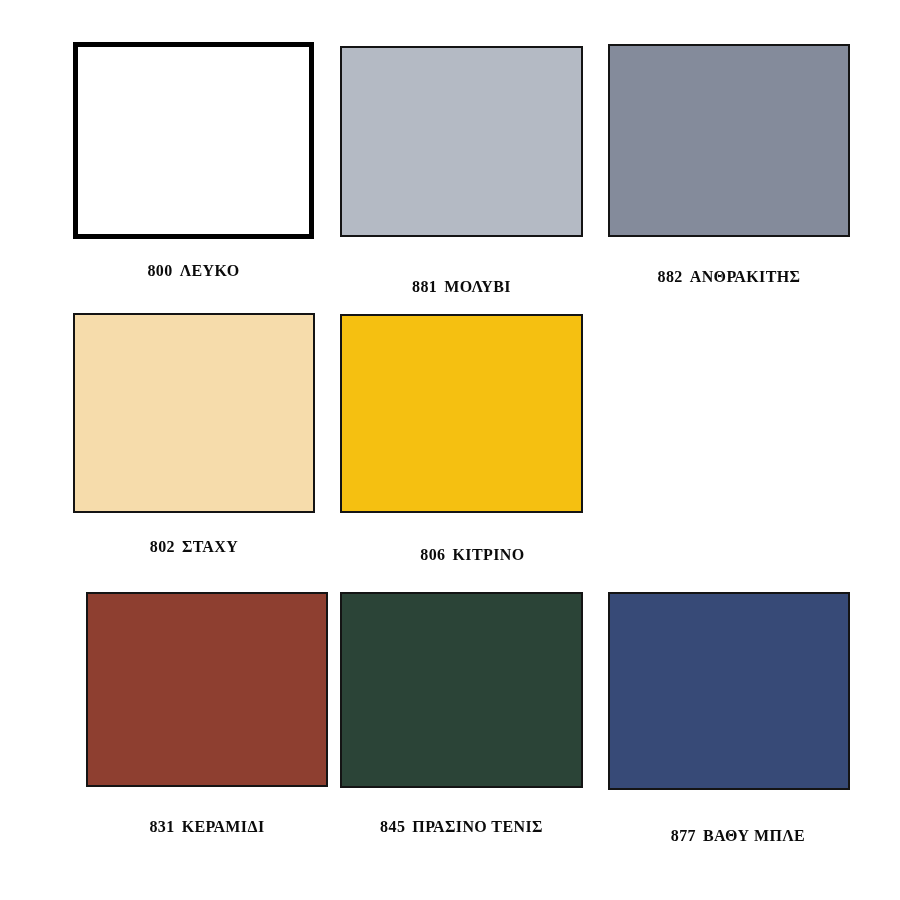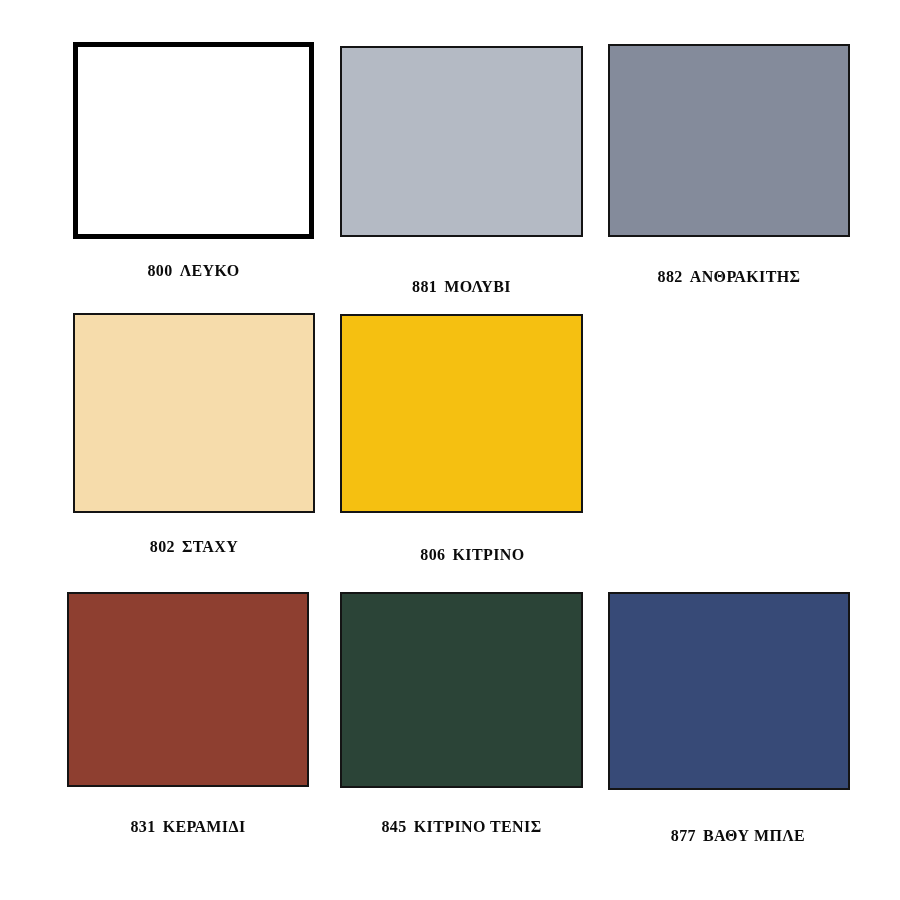--- a/index.html
+++ b/index.html
@@ -71,25 +71,25 @@
       <div class="swatch-label" style="top: 224px;"><span class="code">882</span><span class="name">ΑΝΘΡΑΚΙΤΗΣ</span></div>
     </div>
     <div class="swatch-cell" style="left: 73px; top: 313px; width: 242px; height: 255px; padding-left: 48px;">
       <div class="swatch-chip" style="width: 242px; height: 200px; background: rgb(246, 220, 171); border-color: rgb(20, 20, 20);"></div>
       <div class="swatch-label" style="top: 225px;"><span class="code">802</span><span class="name">ΣΤΑΧΥ</span></div>
     </div>
     <div class="swatch-cell" style="left: 340px; top: 314px; width: 265px; height: 262px;">
       <div class="swatch-chip" style="width: 243px; height: 199px; background: rgb(245, 192, 17); border-color: rgb(20, 20, 20);"></div>
       <div class="swatch-label" style="top: 232px;"><span class="code">806</span><span class="name">ΚΙΤΡΙΝΟ</span></div>
     </div>
-    <div class="swatch-cell" style="left: 67px; top: 592px; width: 242px; height: 256px;">
+    <div class="swatch-cell" style="left: 86px; top: 592px; width: 242px; height: 256px;">
       <div class="swatch-chip" style="width: 242px; height: 195px; background: rgb(142, 63, 48); border-color: rgb(20, 20, 20);"></div>
       <div class="swatch-label" style="top: 226px;"><span class="code">831</span><span class="name">ΚΕΡΑΜΙΔΙ</span></div>
     </div>
     <div class="swatch-cell" style="left: 340px; top: 592px; width: 243px; height: 256px;">
       <div class="swatch-chip" style="width: 243px; height: 196px; background: rgb(43, 68, 55); border-color: rgb(20, 20, 20);"></div>
-      <div class="swatch-label" style="top: 226px;"><span class="code">845</span><span class="name">ΚΙΤΡΙΝΟ ΤΕΝΙΣ</span></div>
+      <div class="swatch-label" style="top: 226px;"><span class="code">845</span><span class="name">ΠΡΑΣΙΝΟ ΤΕΝΙΣ</span></div>
     </div>
     <div class="swatch-cell" style="left: 608px; top: 592px; width: 260px; height: 265px;">
       <div class="swatch-chip" style="width: 242px; height: 198px; background: rgb(55, 74, 119); border-color: rgb(20, 20, 20);"></div>
       <div class="swatch-label" style="top: 235px;"><span class="code">877</span><span class="name">ΒΑΘΥ ΜΠΛΕ</span></div>
     </div>
   </div>
 
 </body></html>

